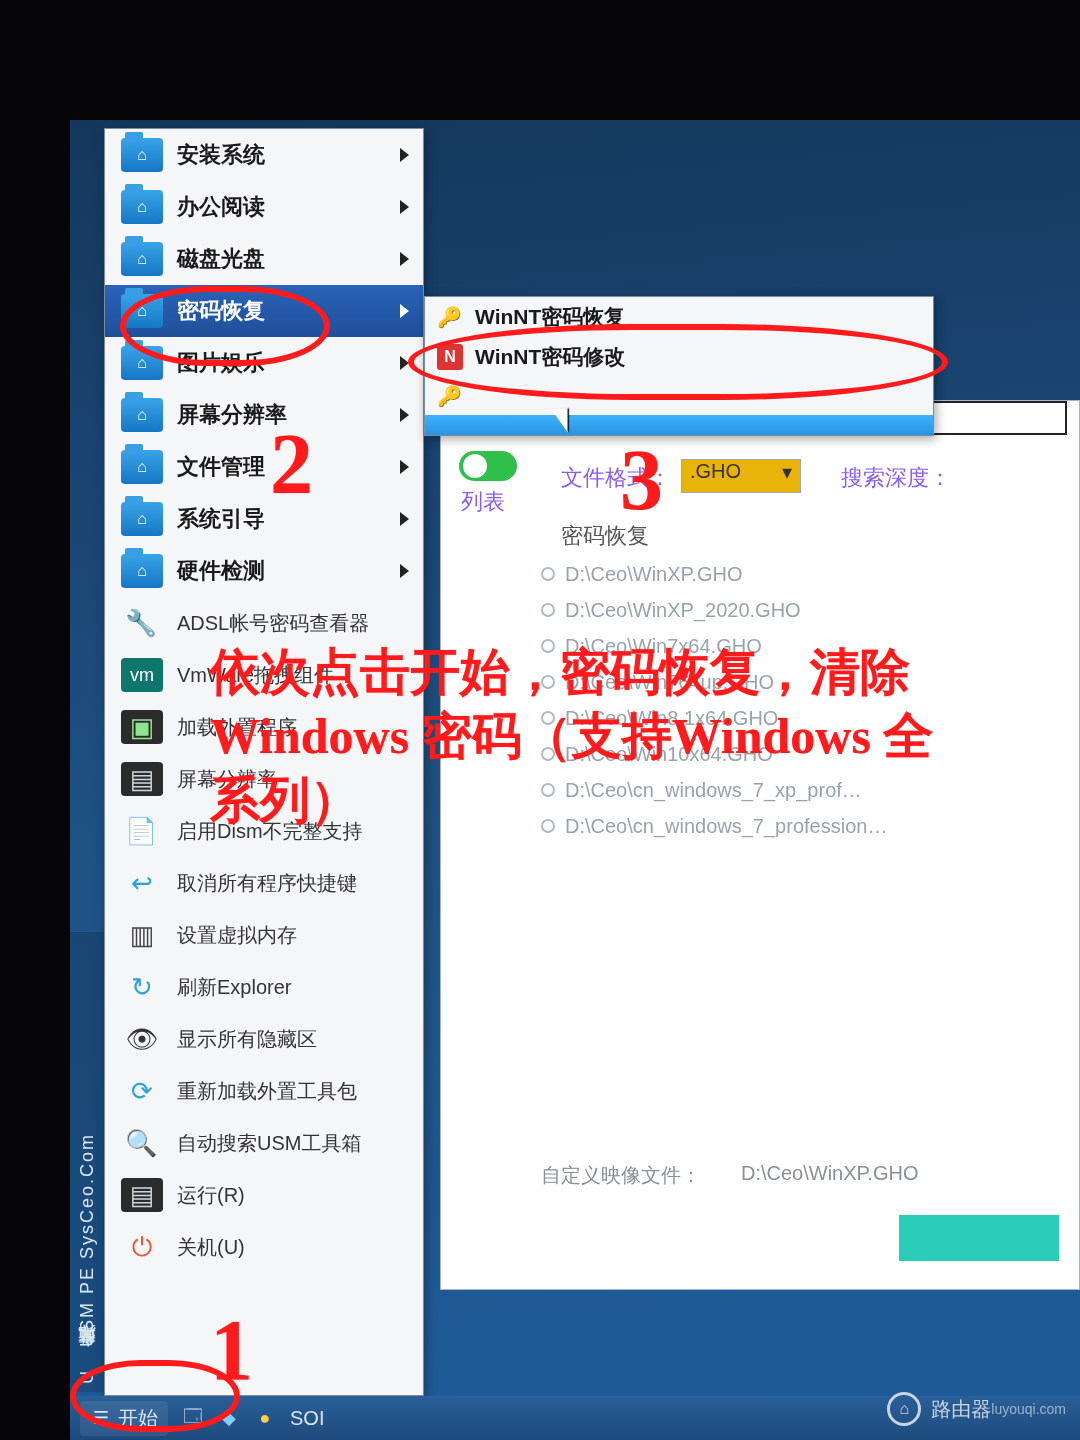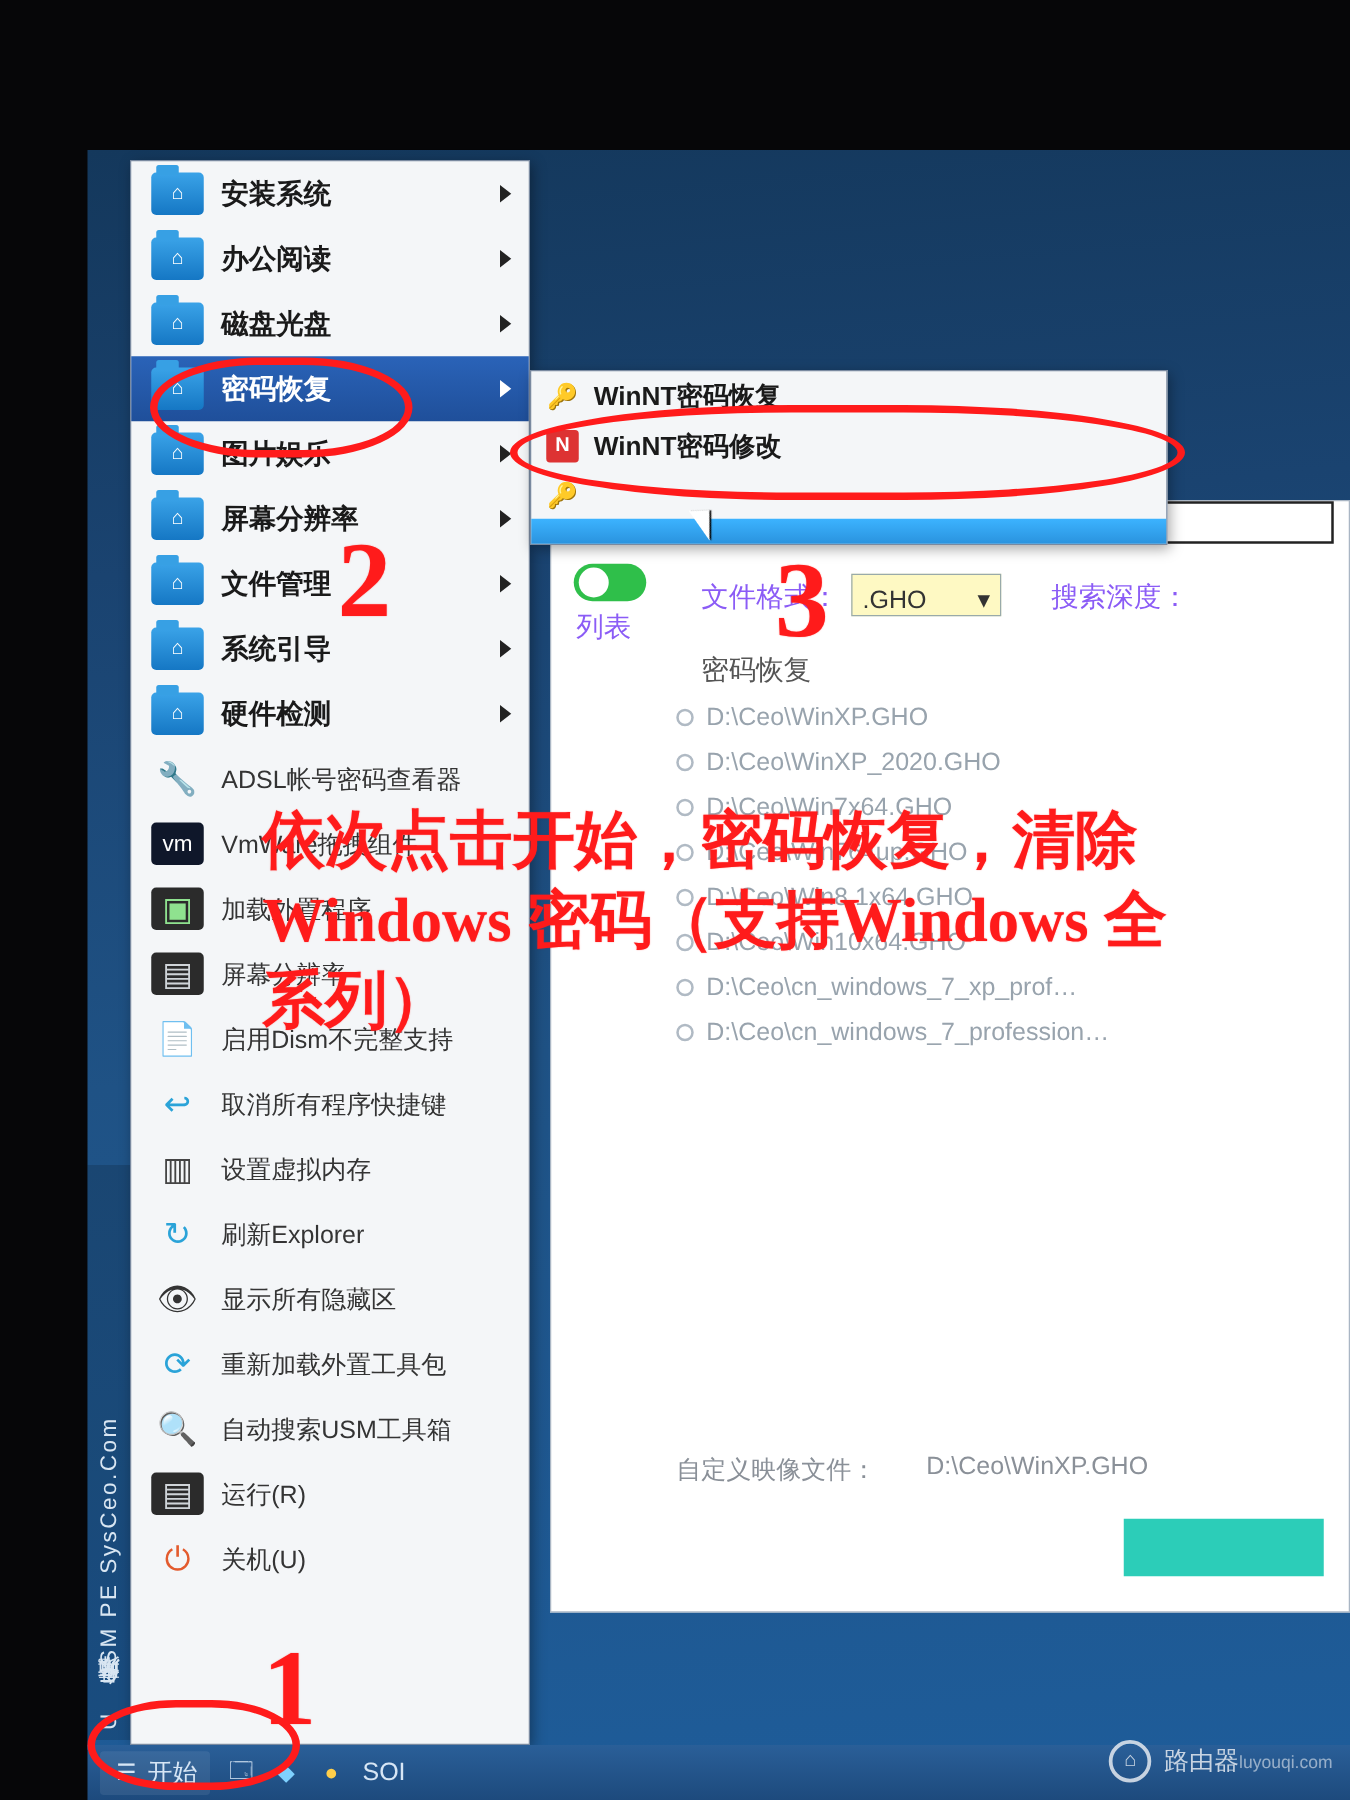--- a/index.html
+++ b/index.html
@@ -180,24 +180,24 @@
   }
   .ghost-window .lbl {
     position: absolute;
     font-size: 22px;
     color: #8b5cf6;
   }
   .ghost-window .dropdown {
     position: absolute;
     width: 120px; height: 34px;
     border: 1px solid #9aa;
-    background: #fef9c3;
+    background: #eab308;
     color: #333;
     font-size: 20px;
-    display: flex; align-items: flex-end; justify-content: space-between;
+    display: flex; align-items: flex-start; justify-content: space-between;
     padding: 0 8px;
   }
   .gho-list {
     position: absolute;
     left: 100px; top: 155px;
     right: 12px;
     color: #98a3ad;
     font-size: 20px;
     line-height: 36px;
   }
@@ -425,21 +425,21 @@
       <span>硬件检测</span>
       <span class="spacer"></span>
         <span class="arrow-right"></span>
     </div>
 
     <div class="menu-item small">
       <span class="generic-icon">🔧</span>
       <span>ADSL帐号密码查看器</span>
     </div>
     <div class="menu-item small">
-      <span class="generic-icon" style="background:#0f172a;color:#fff;font-size:18px;border-radius:4px;">vm</span>
+      <span class="generic-icon" style="background:#0f766e;color:#fff;font-size:18px;border-radius:4px;">vm</span>
       <span>VmWare拖拽组件</span>
     </div>
     <div class="menu-item small">
       <span class="generic-icon" style="background:#2b2b2b;color:#8fe28f;border-radius:4px;">▣</span>
       <span>加载外置程序</span>
     </div>
     <div class="menu-item small">
       <span class="generic-icon" style="background:#2b2b2b;color:#cfd4d8;border-radius:4px;">▤</span>
       <span>屏幕分辨率</span>
     </div>

